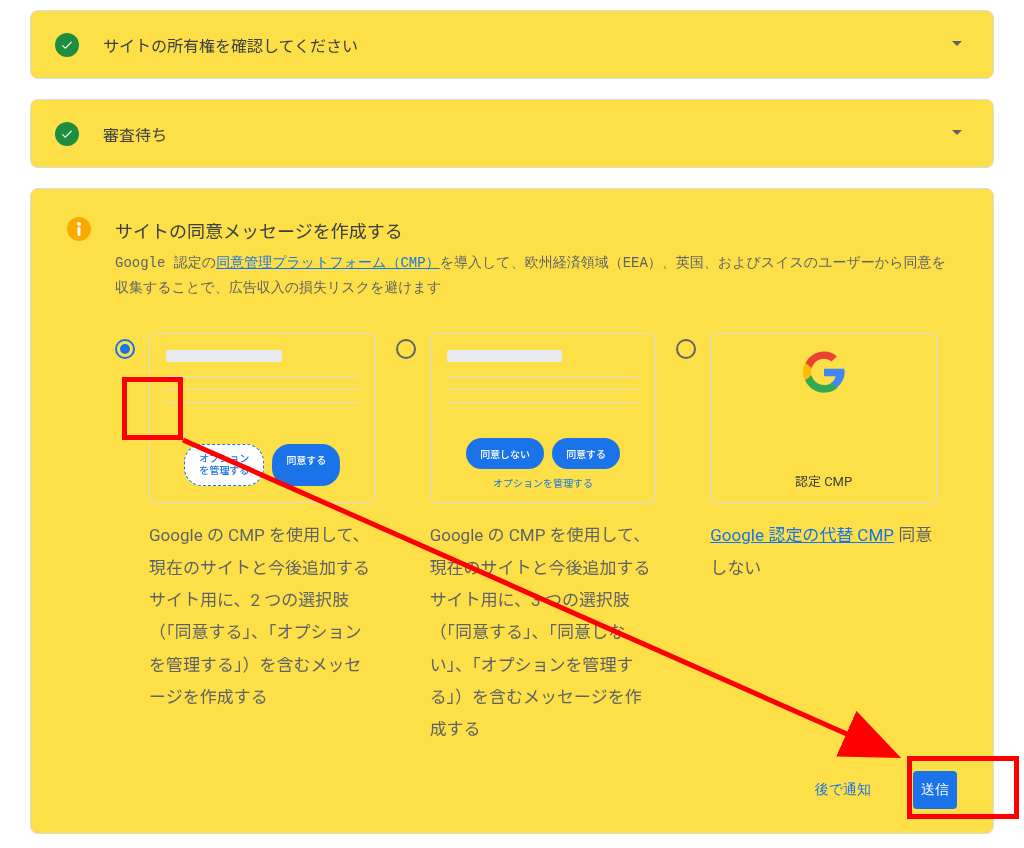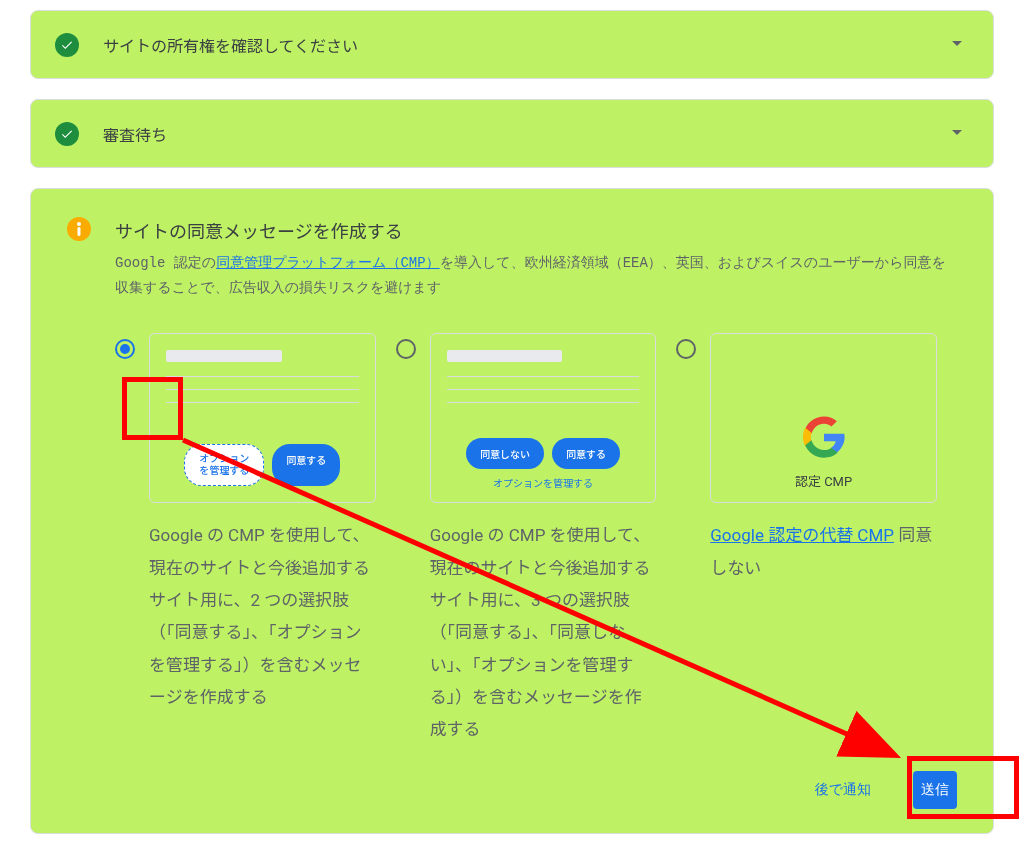--- a/index.html
+++ b/index.html
@@ -6,21 +6,21 @@
     body {
       font-family: 'Roboto', 'Noto Sans JP', Arial, sans-serif;
       background: #fff;
       padding: 10px 30px 30px 30px;
       color: #3c4043;
       font-size: 14px;
     }
     .card {
       border: 1px solid #dadce0;
       border-radius: 8px;
-      background: #bef264;
+      background: #fde047;
       margin-bottom: 20px;
     }
     .collapsed-row {
       display: flex;
       align-items: center;
       padding: 20px 24px;
       cursor: pointer;
     }
     .check-icon {
       width: 24px; height: 24px;
@@ -95,21 +95,21 @@
       border: 1px solid #dadce0;
       border-radius: 6px;
       padding: 16px 16px 12px 16px;
       margin-bottom: 16px;
       height: 170px;
       display: flex;
       flex-direction: column;
     }
     .preview-box.cmp {
       align-items: center;
-      justify-content: flex-end;
+      justify-content: space-between;
     }
     .skel-title {
       height: 12px;
       background: #e8eaed;
       width: 60%;
       margin-bottom: 14px;
       border-radius: 2px;
     }
     .skel-line {
       height: 1px;

